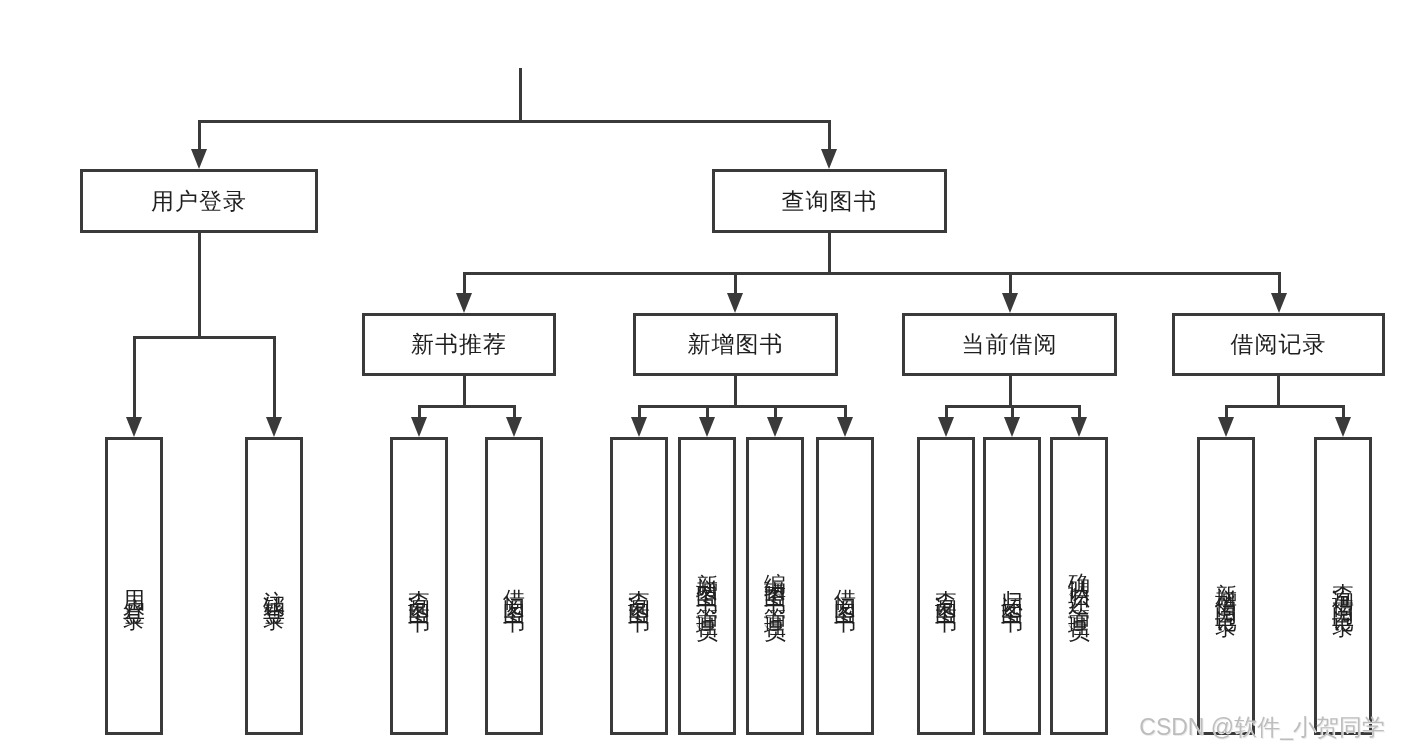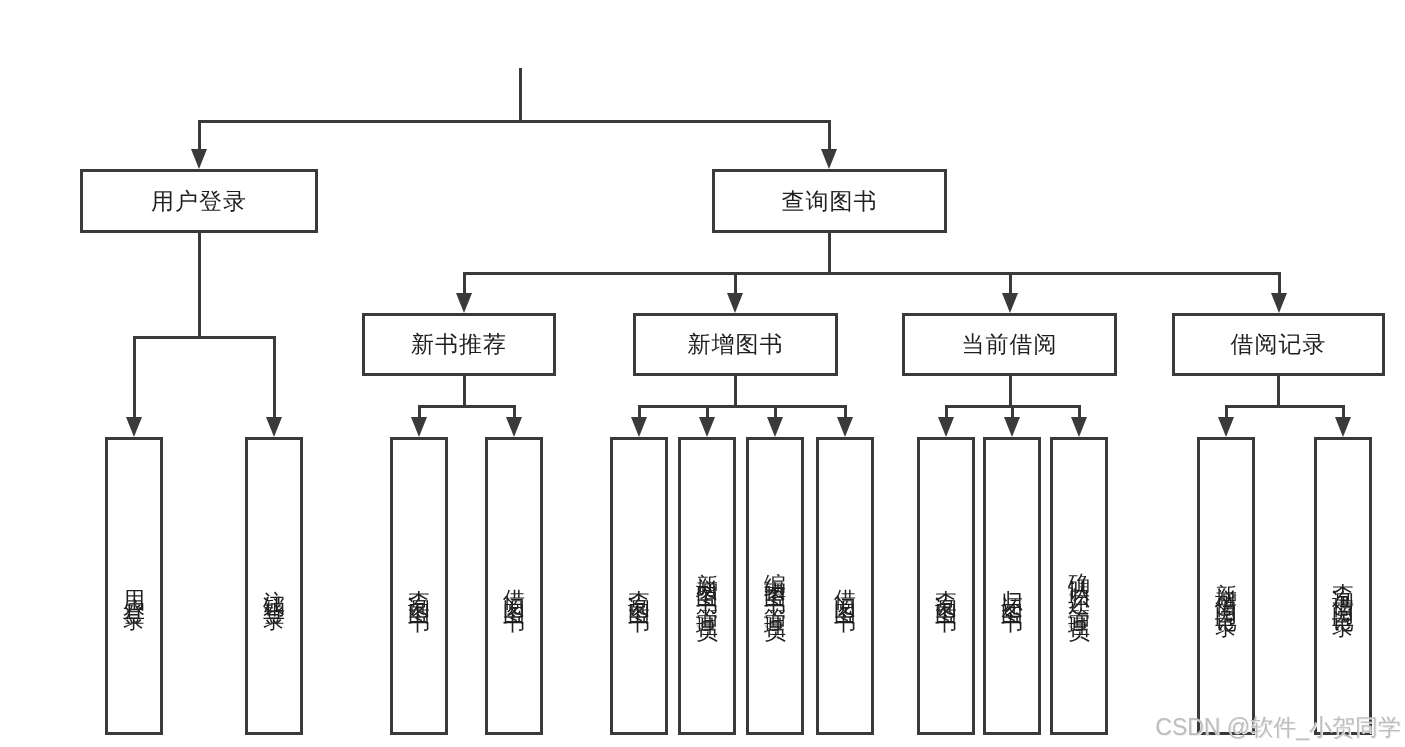--- a/index.html
+++ b/index.html
@@ -53,21 +53,21 @@
   }
   .arr{
     position:absolute;
     width:0;height:0;
     border-left:8px solid transparent;
     border-right:8px solid transparent;
     border-top:20px solid var(--line);
   }
   .watermark{
     position:absolute;
-    right:4px;
+    right:20px;
     bottom:4px;
     font-size:23px;
     color:var(--watermark);
     text-shadow:1px 1px 0 #ececec;
     white-space:nowrap;
     z-index:5;
   }
 </style>
 </head>
 <body>

